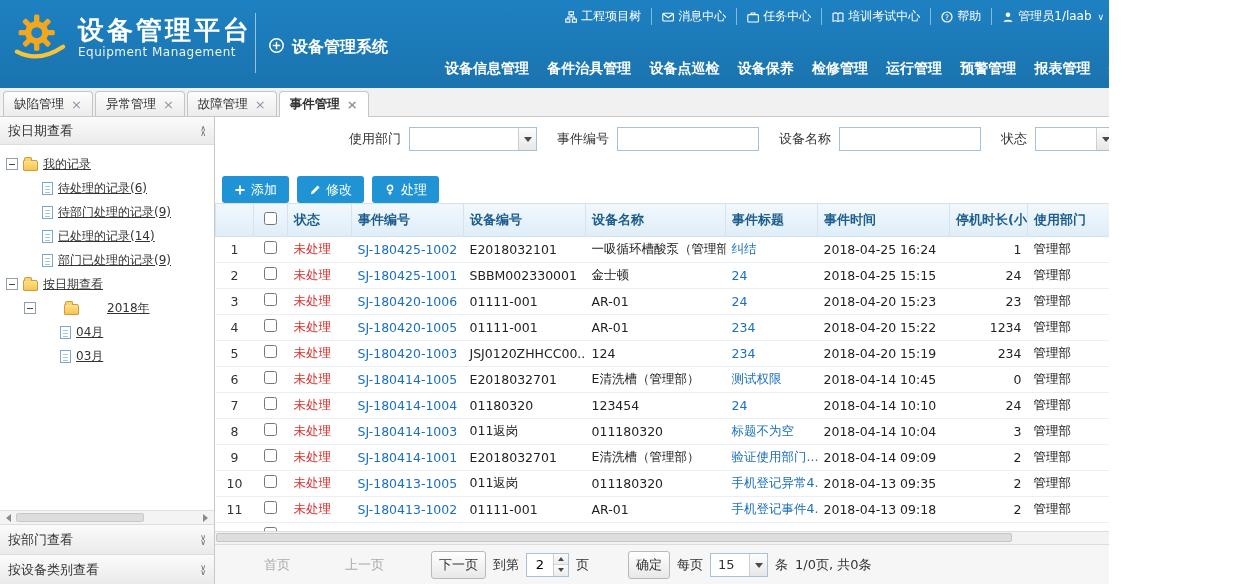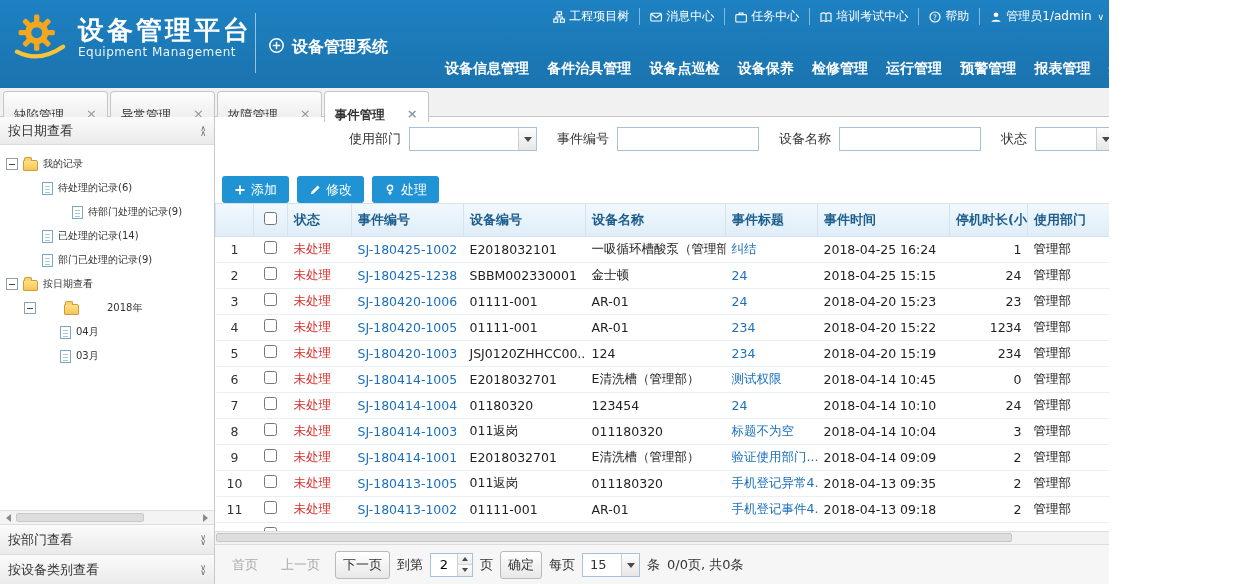--- a/index.html
+++ b/index.html
@@ -22,39 +22,39 @@
   .top-link:last-child { border-right:none;gap:27px; }
   .tl-ic { display:flex; align-items:center; }
   .caret { font-size:9px; margin-left:2px; }
   .main-nav { position:absolute; left:445px; right:10px; bottom:10px; display:flex; justify-content:space-between; }
   .nav-item { color:#fff; font-size:14px; font-weight:bold; text-decoration:none; white-space:nowrap; }
 
   
   .tabbar { position:absolute; left:0; top:88px; width:1249px; height:29px; background:#f1f1f1;
             border-bottom:1px solid #c8c8c8; }
   .tab-strip { display:flex; gap:2px; padding:3px 0 0 3px; height:29px; }
-  .tab { display:flex; align-items:flex-start; gap:22px; padding:15px 10px; height:25px;
+  .tab { display:flex; align-items:center; gap:7px; padding:0 10px; height:25px;
          border:1px solid #c5c5c5; border-bottom:none; border-radius:4px 4px 0 0;
          background:linear-gradient(#fdfdfd,#ececec); color:#333; font-size:12.5px; cursor:default; }
   .tab.active { background:#fff; height:26px; font-weight:bold; position:relative; z-index:2; }
   .tab-close { color:#8a97a3; font-size:13px; line-height:1; }
   .tab-more { position:absolute; right:3px; top:4px; width:18px; height:21px; border:1px solid #c5c5c5;
               border-radius:3px; background:linear-gradient(#fff,#e6e6e6); display:flex; align-items:center;
               justify-content:center; font-size:8px; color:#555; }
 
   
   .sidebar { position:absolute; left:0; top:117px; width:215px; height:467px; background:#fff;
              border-right:1px solid #c8c8c8; display:flex; flex-direction:column; }
   .panel-hd { flex:0 0 28px; background:linear-gradient(#fbfbfb,#eaeaea); border-bottom:1px solid #ddd;
               display:flex; align-items:center; justify-content:space-between; padding:0 8px; color:#333; }
   .panel-hd.bottom { flex-basis:30px; border-top:1px solid #ddd; border-bottom:none; }
   .dbl { display:flex; flex-direction:column; font-size:8px; line-height:5px; color:#666; }
   .tree { flex:1 1 auto; overflow:hidden; padding:7px 2px; }
   .tree-node { display:flex; align-items:center; gap:5px; height:24px; white-space:nowrap; color:#333; cursor:default; }
-  .tree-label { font-size:10px; }
+  .tree-label { font-size:12px;text-decoration:underline; }
   .toggle { flex:0 0 12px; width:12px; height:12px; border:1px solid #919faa; background:#fff; position:relative; }
   .toggle::after { content:''; position:absolute; left:2px; right:2px; top:5px; height:1px; background:#3c4a55; }
   .tspacer { flex:0 0 13px; }
   .folder-ic { flex:0 0 15px; width:15px; height:11px; background:linear-gradient(#ffe08a,#f6c552);
                border:1px solid #d29a38; border-radius:1px 2px 1px 1px; position:relative; margin-top:2px; }
   .folder-ic::before { content:''; position:absolute; top:-4px; left:0px; width:6px; height:3px;
                        background:#f9d468; border:1px solid #d29a38; border-bottom:none; border-radius:2px 2px 0 0; }
   .file-ic { flex:0 0 11px; width:11px; height:13px; background:#fff; border:1px solid #7ba7cc; position:relative; }
   .file-ic::after { content:''; position:absolute; left:2px; right:2px; top:3px; height:1px; background:#a6c6e0;
                     box-shadow:0 3px 0 #a6c6e0, 0 6px 0 #a6c6e0; }
@@ -102,21 +102,21 @@
   .grid input[type=checkbox] { width:13px; height:13px; }
 
   .hscroll { flex:0 0 13px; background:#f3f3f3; border-top:1px solid #ddd; position:relative; margin-right:14px; }
   .hscroll-thumb { position:absolute; left:1px; top:1px; height:9px; width:78%; background:#dedede;
                    border:1px solid #c6c6c6; border-radius:2px; }
   .vscroll { position:absolute; right:0; top:0; bottom:53px; width:14px; background:#f7f8f9; border-left:1px solid #e3e3e3; }
   .vscroll-thumb { position:absolute; left:2px; top:90px; width:9px; height:140px; background:#dcdcdc; border-radius:5px; }
 
   .pager { flex:0 0 40px; background:#f6f6f6; border-top:1px solid #ddd; display:flex; align-items:center;
            gap:7px; padding:0 9px; color:#333; }
-  .pg-btn { font:inherit; cursor:pointer; }
+  .pg-btn { font:inherit; cursor:pointer;margin-left:32px; }
   .pg-btn.flat { border:none; background:transparent; color:#aaa; padding:4px 8px; }
   .pg-btn.raised { border:1px solid #b9b9b9; background:linear-gradient(#fff,#e8e8e8); border-radius:3px;
                    padding:4px 7px; color:#333; }
   .spinner { display:flex; height:24px; border:1px solid #a4c2dc; background:#fff; }
   .spinner input { width:26px; border:none; outline:none; text-align:center; font:inherit; }
   .spin-btns { width:15px; display:flex; flex-direction:column; border-left:1px solid #cfcfcf; }
   .spin { flex:1; display:flex; align-items:center; justify-content:center; background:linear-gradient(#fdfdfd,#ebebeb); }
   .spin.up { border-bottom:1px solid #d5d5d5; }
   .spin.up::after { content:''; border:3px solid transparent; border-bottom:4px solid #4a4a4a; margin-bottom:2px; }
   .spin.dn::after { content:''; border:3px solid transparent; border-top:4px solid #4a4a4a; margin-top:2px; }
@@ -210,21 +210,21 @@
           </span>
           <span>帮助</span>
         </a>
         <a class="top-link" href="#">
           <span class="tl-ic">
             <svg width="12" height="12" viewBox="0 0 12 12">
               <circle cx="6" cy="3.8" r="2.3" fill="#fff"></circle>
               <path d="M1.4 10.8c.6-2.9 8.6-2.9 9.2 0z" fill="#fff"></path>
             </svg>
           </span>
-          <span>管理员1/admin</span>
+          <span>管理员1/laab</span>
           <span class="caret">∨</span>
           <span>，您好!</span>
         </a>
         <a class="top-link" href="#">
           <span class="tl-ic">
             <svg width="12" height="12" viewBox="0 0 12 12">
               <circle cx="6" cy="6.8" r="4.3" fill="none" stroke="#fff" stroke-width="1.3"></circle>
               <path d="M6 0.8v4.2" stroke="#fff" stroke-width="1.4"></path>
             </svg>
           </span>
@@ -281,21 +281,21 @@
         <div class="tree-node" style="padding-left: 4px;">
           <span class="toggle"></span>
           <span class="folder-ic"></span>
           <span class="tree-label">我的记录</span>
         </div>
         <div class="tree-node" style="padding-left: 22px;">
           <span class="tspacer"></span>
           <span class="file-ic"></span>
           <span class="tree-label">待处理的记录(6)</span>
         </div>
-        <div class="tree-node" style="padding-left: 22px; justify-content: center;">
+        <div class="tree-node" style="padding-left: 22px;">
           <span class="tspacer"></span>
           <span class="file-ic"></span>
           <span class="tree-label">待部门处理的记录(9)</span>
         </div>
         <div class="tree-node" style="padding-left: 22px;">
           <span class="tspacer"></span>
           <span class="file-ic"></span>
           <span class="tree-label">已处理的记录(14)</span>
         </div>
         <div class="tree-node" style="padding-left: 22px;">
@@ -442,21 +442,21 @@
               <td class="c-link">纠结</td>
               <td>2018-04-25 16:24</td>
               <td class="c-num">1</td>
               <td>管理部</td>
               <td>laab</td>
             </tr>
             <tr>
               <td class="c-idx">2</td>
               <td class="c-chk"><input type="checkbox" style=""></td>
               <td class="c-status">未处理</td>
-              <td class="c-link">SJ-180425-1238</td>
+              <td class="c-link">SJ-180425-1001</td>
               <td>SBBM002330001</td>
               <td>金士顿</td>
               <td class="c-link">24</td>
               <td>2018-04-25 15:15</td>
               <td class="c-num">24</td>
               <td>管理部</td>
               <td></td>
             </tr>
             <tr>
               <td class="c-idx">3</td>
@@ -609,21 +609,21 @@
         </div>
       </div>
       <span>页</span>
       <button class="pg-btn raised">确定</button>
       <span>每页</span>
       <div class="per-select">
         <span class="per-value">15</span>
         <span class="combo-arrow"></span>
       </div>
       <span>条</span>
-      <span>0/0页, 共0条</span>
+      <span>1/0页, 共0条</span>
     </div>
 
     <div class="vscroll">
       <div class="vscroll-thumb"></div>
     </div>
   </div>
 
 </div>
 
 </body></html>

